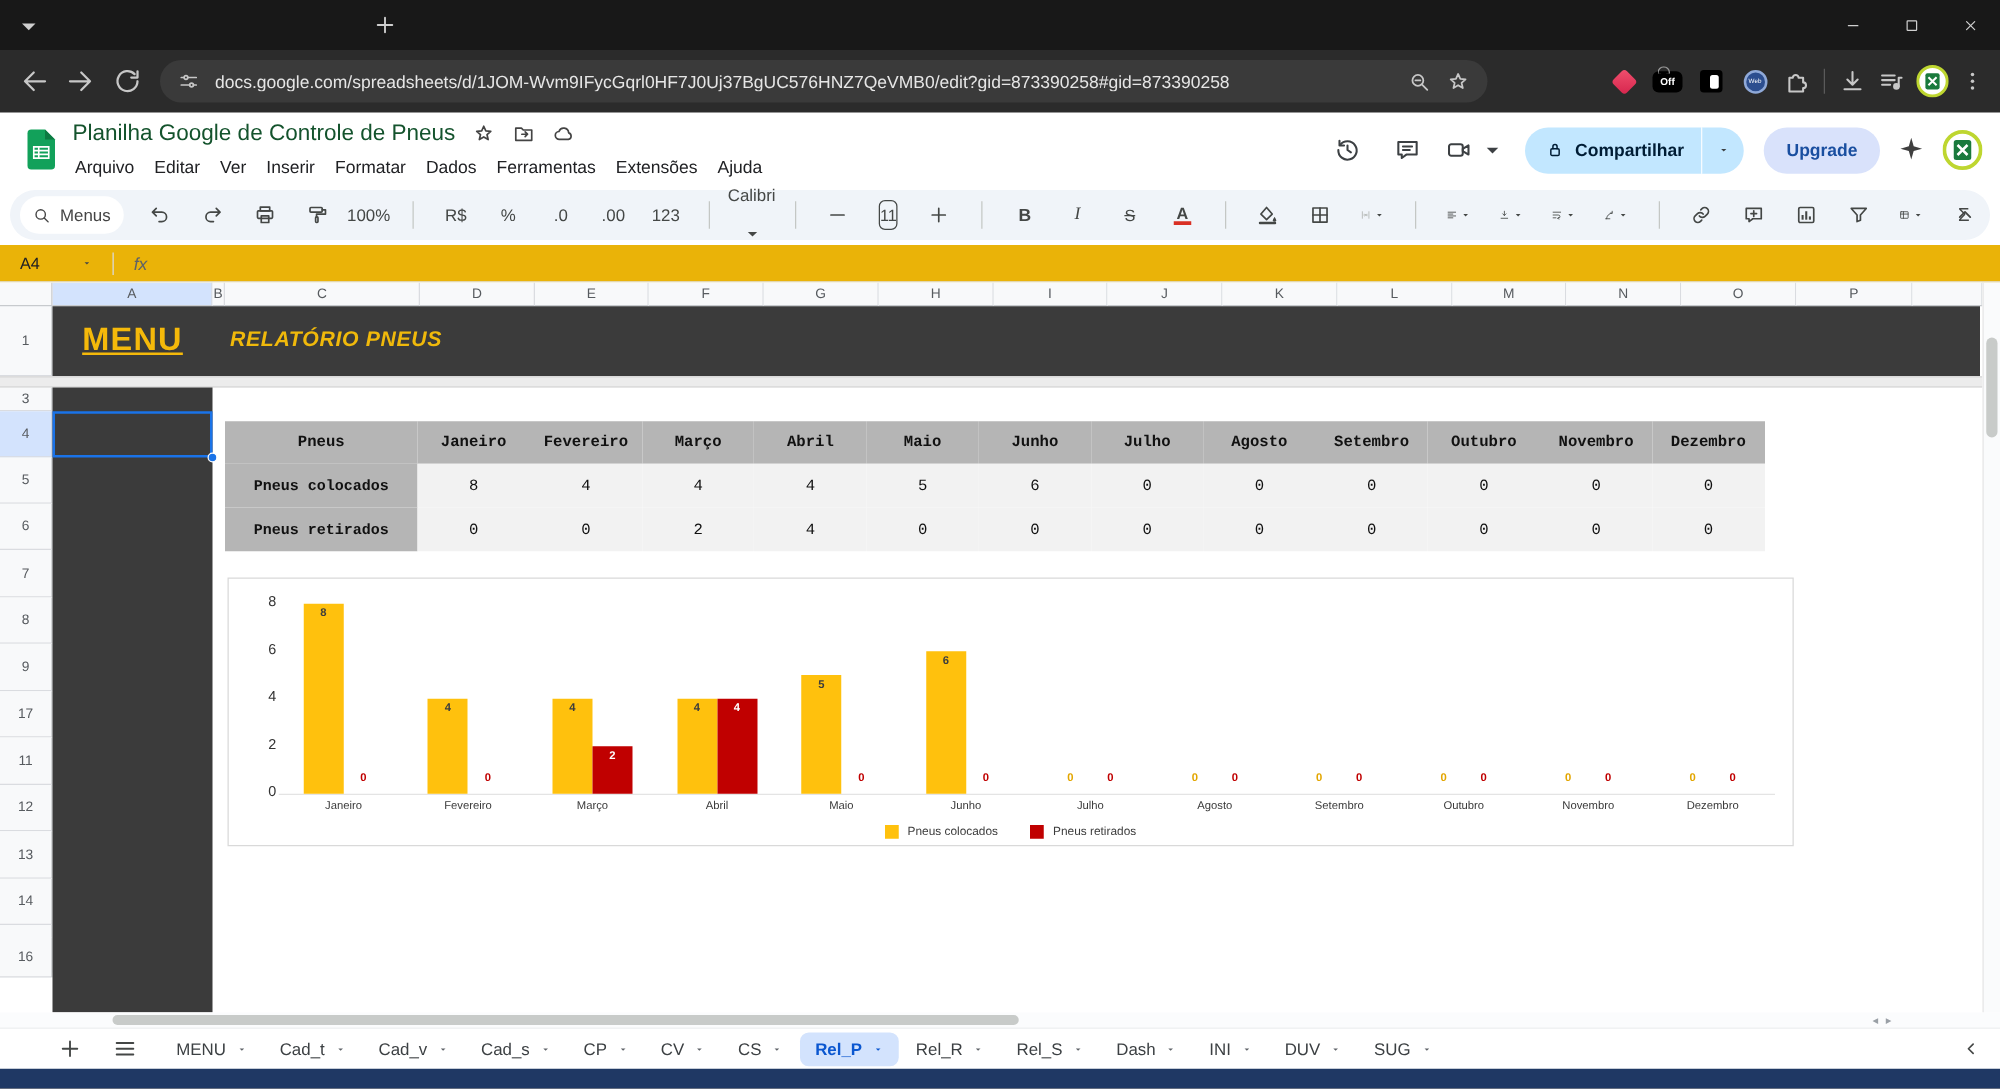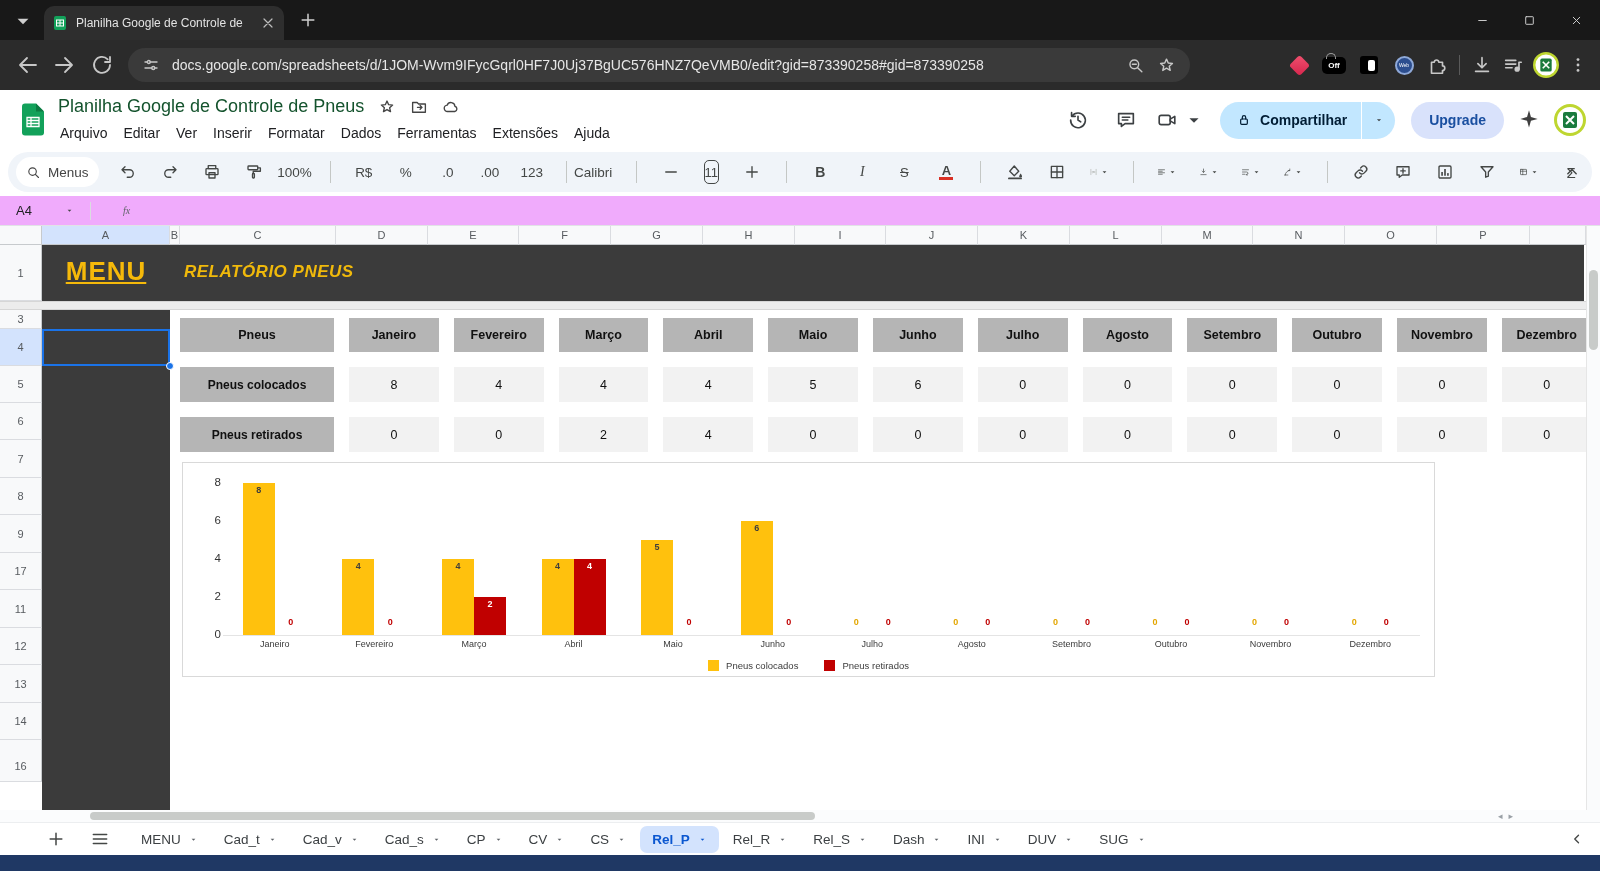--- a/index.html
+++ b/index.html
@@ -62,51 +62,51 @@
   .ftoolbar{position:absolute;left:0;top:150px;width:1600px;height:46px;background:#fff;}
   .tpill{position:absolute;left:8px;right:8px;top:2px;height:40px;background:#f0f4f9;border-radius:20px;display:flex;align-items:center;padding:0 8px;gap:16px;}
   .tbtn{min-width:26px;height:30px;padding:0 3px;display:flex;align-items:center;justify-content:center;color:#444746;border-radius:4px;font-size:13px;}
   .tbtn .i{width:18px;height:18px;}
   .tbtn.dis{color:#b1b4b2;}
   .tdiv{width:1px;height:22px;background:#c4c7c5;margin:0 5px;}
   .tsearch{width:104px;height:30px;background:#fff;border-radius:15px;display:flex;align-items:center;gap:7px;padding:0 10px;color:#444;font-size:13.5px;}
   .tsearch .i{width:15px;height:15px;color:#444;}
   .ttext{font-size:13.5px;color:#444746;font-weight:500;}
   .tcaret{width:9px;height:9px;color:#444746;margin-left:2px;}
-  .fontname{display:flex;align-items:center;gap:14px;padding:0 6px;}
+  .fontname{display:flex;align-items:center;gap:14px;padding:0 6px;flex-direction:column;}
   .fsize{width:30px;height:24px;border:1.5px solid #444746;border-radius:5px;display:flex;align-items:center;justify-content:center;font-size:13px;color:#444746;margin:0 4px;}
   .bold{font-weight:bold;font-size:14px;}
   .italic{font-style:italic;font-family:"Liberation Serif",serif;font-size:14px;}
   .strike{text-decoration:line-through;}
   .acolor{display:flex;flex-direction:column;align-items:center;line-height:11px;font-size:13px;font-weight:bold;}
   .acolor span.bar{width:14px;height:3px;background:#d93025;margin-top:1px;}
   .collapse{position:absolute;right:18px;top:12px;width:20px;height:20px;color:#444746;}
 
   
-  .formulabar{position:absolute;left:0;top:196px;width:1600px;height:30px;background:#f0abfc;border-bottom:1px solid #e1e3e6;display:flex;align-items:center;}
+  .formulabar{position:absolute;left:0;top:196px;width:1600px;height:30px;background:#eab308;border-bottom:1px solid #e1e3e6;display:flex;align-items:center;}
   .namebox{width:84px;display:flex;align-items:center;justify-content:space-between;padding:0 10px 0 16px;font-size:13px;color:#202124;}
   .fdiv{width:1px;height:18px;background:#dadce0;margin:0 6px;}
-  .fx{font-family:Liberation Serif, serif;font-style:italic;color:#5f6368;font-size:10px;margin-left:26px;}
+  .fx{font-family:Liberation Sans, sans-serif;font-style:italic;color:#5f6368;font-size:14px;margin-left:10px;}
 
   
   .gridarea{position:absolute;left:0;top:226px;width:1586px;height:584px;background:#fff;overflow:hidden;}
   .corner{position:absolute;left:0;top:0;width:42px;height:19px;background:#f8f9fa;border-right:1px solid #c7cacd;border-bottom:1px solid #c7cacd;}
   .colhdr{position:absolute;top:0;height:19px;background:#f8f9fa;border-right:1px solid #dadce0;border-bottom:1px solid #c7cacd;display:flex;align-items:center;justify-content:center;font-size:11px;color:#575b5f;}
   .colhdr.sel{background:#d3e3fd;}
   .rowhdr{position:absolute;left:0;width:42px;background:#f8f9fa;border-right:1px solid #c7cacd;border-bottom:1px solid #dadce0;display:flex;align-items:center;justify-content:center;font-size:11px;color:#575b5f;}
   .rowhdr.sel{background:#d3e3fd;}
   .banner{position:absolute;left:42px;top:19px;width:1542px;height:56px;background:#3b3b3b;}
   .bmenu{position:absolute;left:0;top:11px;width:128px;text-align:center;font-size:26px;font-weight:bold;color:#f5b90a;text-decoration:underline;letter-spacing:1px;}
   .btitle{position:absolute;left:142px;top:17px;font-size:17px;font-weight:bold;font-style:italic;color:#f0b90b;letter-spacing:.5px;}
   .hiddenrow{position:absolute;left:0;top:75px;width:1586px;height:9px;background:#ececec;border-top:1px solid #d6d6d6;border-bottom:1px solid #d6d6d6;}
   .darkA{position:absolute;left:42px;top:84px;width:128px;height:500px;background:#3b3b3b;}
   .selcell{position:absolute;left:42px;top:103px;width:128px;height:37px;border:2px solid #1a73e8;}
   .selhandle{position:absolute;left:166px;top:136px;width:8px;height:8px;border-radius:50%;background:#1a73e8;border:1px solid #fff;}
 
-  .sstable{position:absolute;left:180px;top:92px;display:grid;grid-template-columns:154px repeat(12,89.8px);grid-template-rows:34px 35px 35px;gap:15px;}
+  .sstable{position:absolute;left:180px;top:111px;display:grid;grid-template-columns:154px repeat(12,89.8px);grid-template-rows:34px 35px 35px;gap:0;font-family:Liberation Mono, monospace;}
   .tc{display:flex;align-items:center;justify-content:center;font-size:12.5px;color:#111;}
   .tc.h{background:#b5b5b5;font-weight:bold;}
   .tc.lab{background:#b5b5b5;font-weight:bold;font-size:12px;}
   .tc.v{background:#f2f2f2;}
 
   .chart{position:absolute;left:182px;top:236px;width:1253px;height:215px;background:#fff;border:1px solid #d9d9d9;}
   .ylab{position:absolute;width:26px;text-align:right;font-size:11.5px;color:#333;}
   .baseline{position:absolute;left:40px;right:14px;top:172px;border-top:1px solid #e4e4e4;}
   .slots{position:absolute;left:42px;right:14px;top:0;height:172px;display:flex;}
   .slot{flex:1;position:relative;}
@@ -143,35 +143,20 @@
 <body>
 
 <div class="stage">
 
   <div class="titlebar">
     <div class="tabsearch i">
         <svg viewBox="0 0 24 24">
           <path d="M7 10l5 5 5-5z" fill="currentColor"></path>
         </svg>
       </div>
-    <div class="tab">
-      <span class="fav i">
-          <svg viewBox="0 0 16 16">
-            <rect x="2" y="1" width="12" height="14" rx="2" fill="#12a15a"></rect>
-            <rect x="4.5" y="5" width="7" height="6" fill="none" stroke="#fff"></rect>
-            <path d="M4.5 8h7M8 5v6" stroke="#fff"></path>
-          </svg>
-        </span>
-      <span class="ttl">Planilha Google de Controle de</span>
-      <span class="cls i">
-          <svg viewBox="0 0 24 24" fill="none" stroke="currentColor" stroke-width="1.8" stroke-linecap="round" stroke-linejoin="round">
-            <path d="M6 6l12 12M18 6L6 18"></path>
-          </svg>
-        </span>
-    </div>
     <div class="newtab i">
         <svg viewBox="0 0 24 24" fill="none" stroke="currentColor" stroke-width="1.8" stroke-linecap="round" stroke-linejoin="round">
           <path d="M12 5v14M5 12h14"></path>
         </svg>
       </div>
     <div class="wincontrols">
       <span class="wc">
           <span class="i">
             <svg viewBox="0 0 24 24" fill="none" stroke="currentColor" stroke-width="1.8" stroke-linecap="round" stroke-linejoin="round">
               <path d="M5 12h14"></path>

